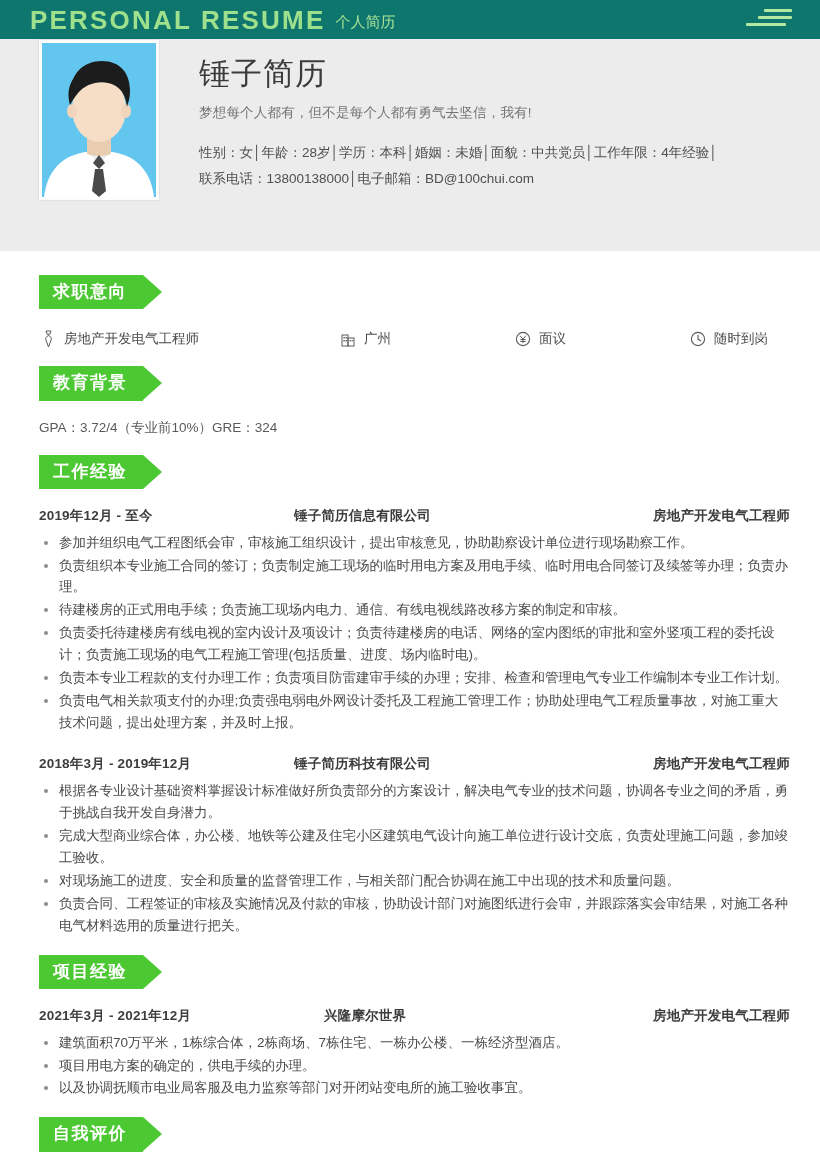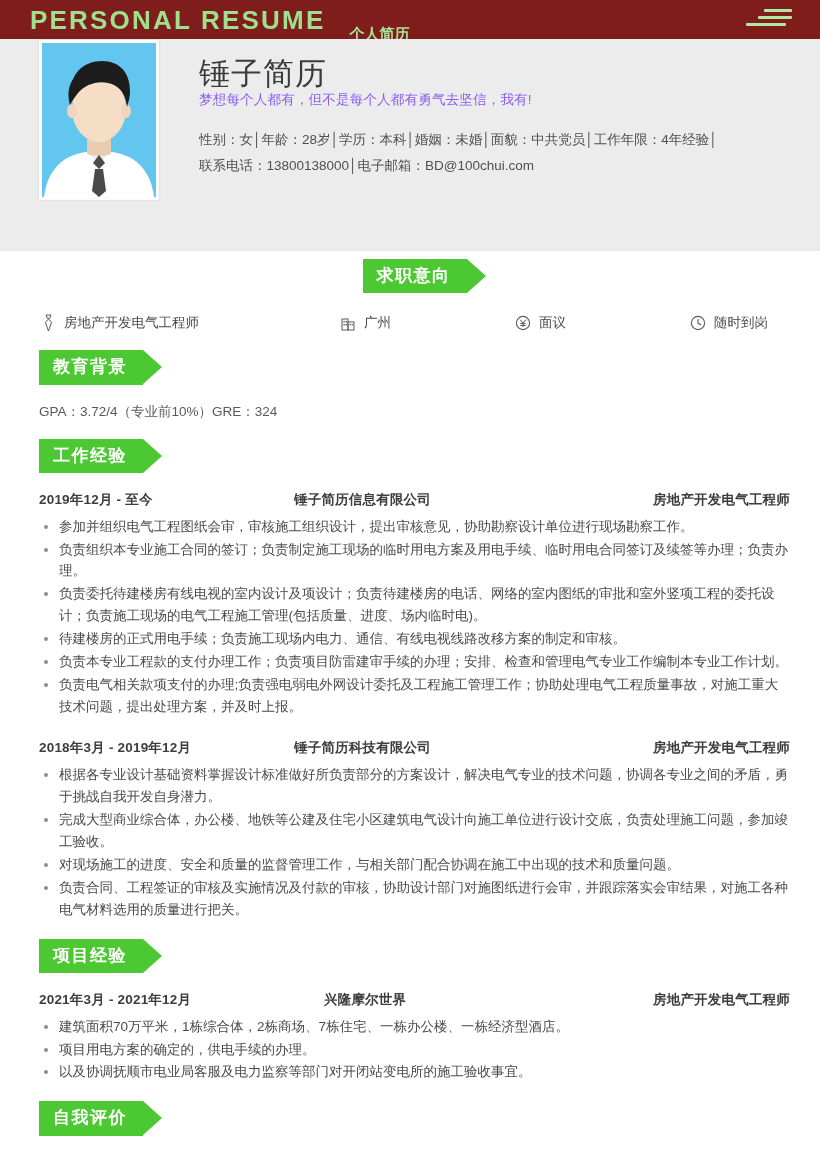--- a/index.html
+++ b/index.html
@@ -9,40 +9,39 @@
     background: #ffffff;
     font-family: "Liberation Sans", "DejaVu Sans", sans-serif;
     color: #4a4a4a;
     overflow: hidden;
   }
 
   
   .topbar {
     position: relative;
     height: 39px;
-    background: #7f1d1d;
+    background: #0f766e;
     display: flex;
     align-items: center;
     padding: 0 0 0 30px;
   }
   .brand-en {
     font-size: 26px;
     font-weight: bold;
     letter-spacing: 2.2px;
     color: #9fe08c;
     line-height: 1;
   }
   .brand-cn {
     font-size: 15px;
     color: #a8e397;
-    margin-left: 24px;
+    margin-left: 10px;
     line-height: 1;
     position: relative;
-    top: 14px;
-    font-weight: bold;
+    top: 2px;
   }
   .hamburger {
     position: absolute;
     right: 28px;
     top: 9px;
     width: 46px;
     height: 22px;
   }
   .hamburger span {
     display: block;
@@ -83,21 +82,22 @@
   }
   .pname {
     font-size: 31px;
     color: #3b3b3b;
     letter-spacing: 1px;
     line-height: 1.1;
     font-weight: normal;
   }
   .ptag {
     font-size: 13.5px;
-    color: #8b5cf6;
+    color: #737373;
+    margin-top: 13px;
     letter-spacing: .2px;
   }
   .pmeta {
     margin-top: 18px;
     font-size: 13.5px;
     color: #4f4f4f;
     line-height: 1.95;
   }
 
   
@@ -120,21 +120,21 @@
     position: absolute;
     left: 100%;
     top: 0;
     width: 0;
     height: 0;
     border-top: 17px solid transparent;
     border-bottom: 17px solid transparent;
     border-left: 19px solid #4cc832;
   }
   .sec-wrap { margin-top: 18px; }
-  .sec-wrap.first { margin-top: 8px; text-align: center; }
+  .sec-wrap.first { margin-top: 24px; }
 
   
   .intent-row {
     display: flex;
     align-items: center;
     margin-top: 21px;
     font-size: 13.5px;
     color: #4a4a4a;
   }
   .intent-item { display: flex; align-items: center; }
@@ -304,22 +304,22 @@
 
     <div class="entry tight">
       <div class="entry-head">
         <span class="eh-date">2019年12月 - 至今</span>
         <span class="eh-org">锤子简历信息有限公司</span>
         <span class="eh-role">房地产开发电气工程师</span>
       </div>
       <ul class="bullets">
         <li>参加并组织电气工程图纸会审，审核施工组织设计，提出审核意见，协助勘察设计单位进行现场勘察工作。</li>
         <li>负责组织本专业施工合同的签订；负责制定施工现场的临时用电方案及用电手续、临时用电合同签订及续签等办理；负责办理。</li>
+        <li>待建楼房的正式用电手续；负责施工现场内电力、通信、有线电视线路改移方案的制定和审核。</li>
         <li>负责委托待建楼房有线电视的室内设计及项设计；负责待建楼房的电话、网络的室内图纸的审批和室外竖项工程的委托设计；负责施工现场的电气工程施工管理(包括质量、进度、场内临时电)。</li>
-        <li>待建楼房的正式用电手续；负责施工现场内电力、通信、有线电视线路改移方案的制定和审核。</li>
         <li>负责本专业工程款的支付办理工作；负责项目防雷建审手续的办理；安排、检查和管理电气专业工作编制本专业工作计划。</li>
         <li>负责电气相关款项支付的办理;负责强电弱电外网设计委托及工程施工管理工作；协助处理电气工程质量事故，对施工重大技术问题，提出处理方案，并及时上报。</li>
       </ul>
     </div>
 
     <div class="entry">
       <div class="entry-head">
         <span class="eh-date">2018年3月 - 2019年12月</span>
         <span class="eh-org">锤子简历科技有限公司</span>
         <span class="eh-role">房地产开发电气工程师</span>

